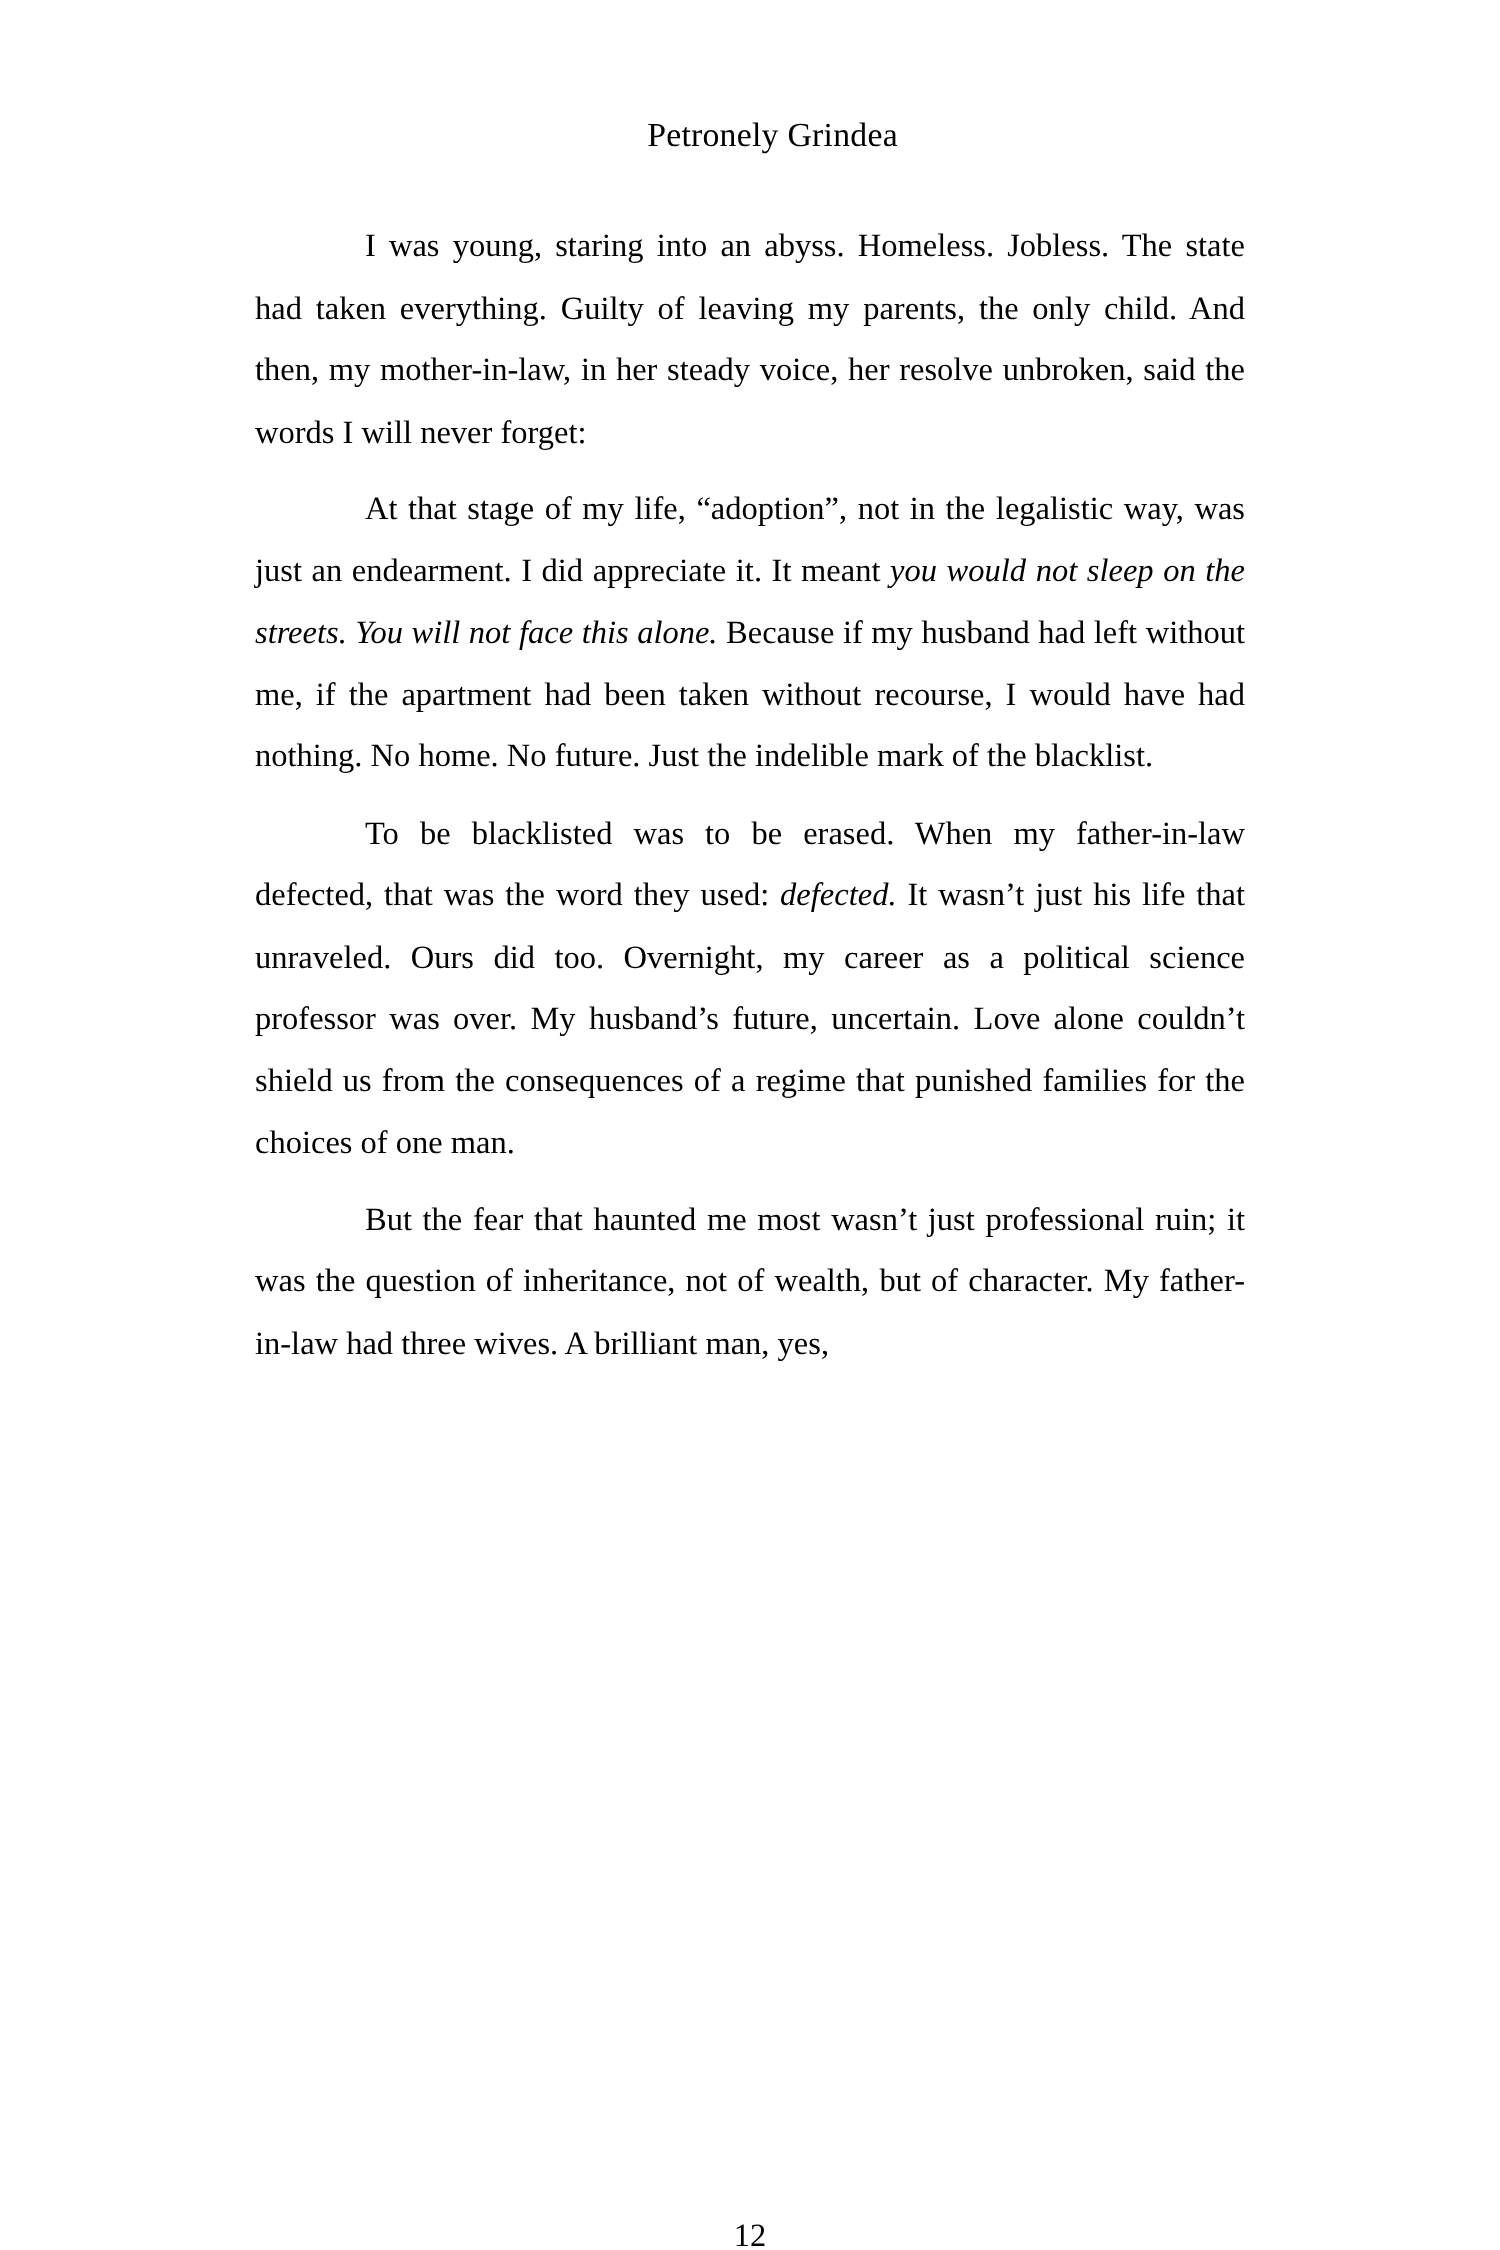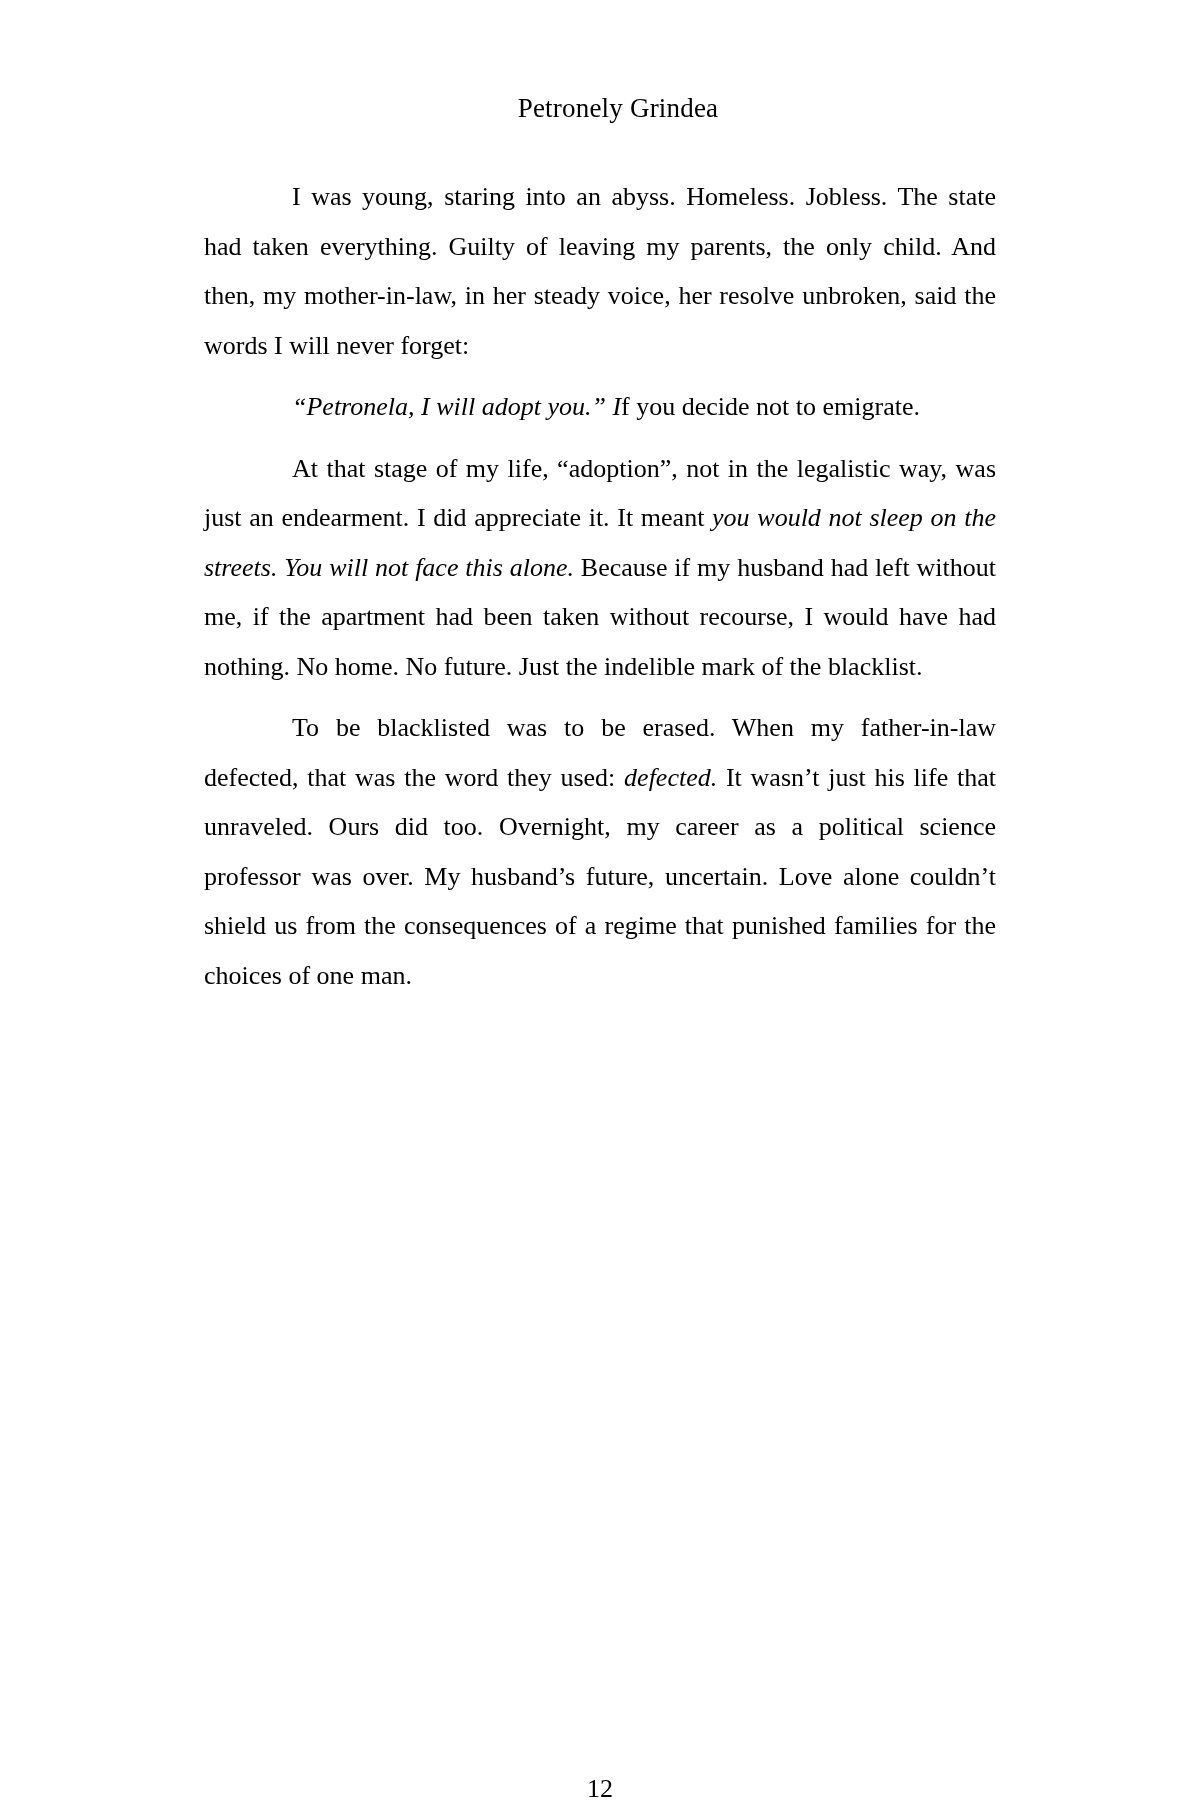--- a/index.html
+++ b/index.html
@@ -60,20 +60,20 @@
 </style>
 </head>
 <body>
 
 <div class="page">
 
   <div class="header">Petronely Grindea</div>
 
   <div class="body-block">
     <p class="para"><span>I was young, staring into an abyss. Homeless. Jobless. The state had taken everything. Guilty of leaving my parents, the only child. And then, my mother-in-law, in her steady voice, her resolve unbroken, said the words I will never forget:</span></p>
-    <p class="para"><span class="it">“Petronela, I will adopt you.” I</span><span>f you decide not to emigrate.</span></p>
     <p class="para"><span>At that stage of my life, “adoption”, not in the legalistic way, was just an endearment. I did appreciate it. It meant </span><span class="it">you would not sleep on the streets. You will not face this alone.</span><span> Because if my husband had left without me, if the apartment had been taken without recourse, I would have had nothing. No home. No future. Just the indelible mark of the blacklist.</span></p>
     <p class="para"><span>To be blacklisted was to be erased. When my father-in-law defected, that was the word they used: </span><span class="it">defected.</span><span> It wasn’t just his life that unraveled. Ours did too. Overnight, my career as a political science professor was over. My husband’s future, uncertain. Love alone couldn’t shield us from the consequences of a regime that punished families for the choices of one man.</span></p>
+    <p class="para"><span>But the fear that haunted me most wasn’t just professional ruin; it was the question of inheritance, not of wealth, but of character. My father-in-law had three wives. A brilliant man, yes,</span></p>
   </div>
 
   <div class="footer">12</div>
 
 </div>
 
 </body></html>

